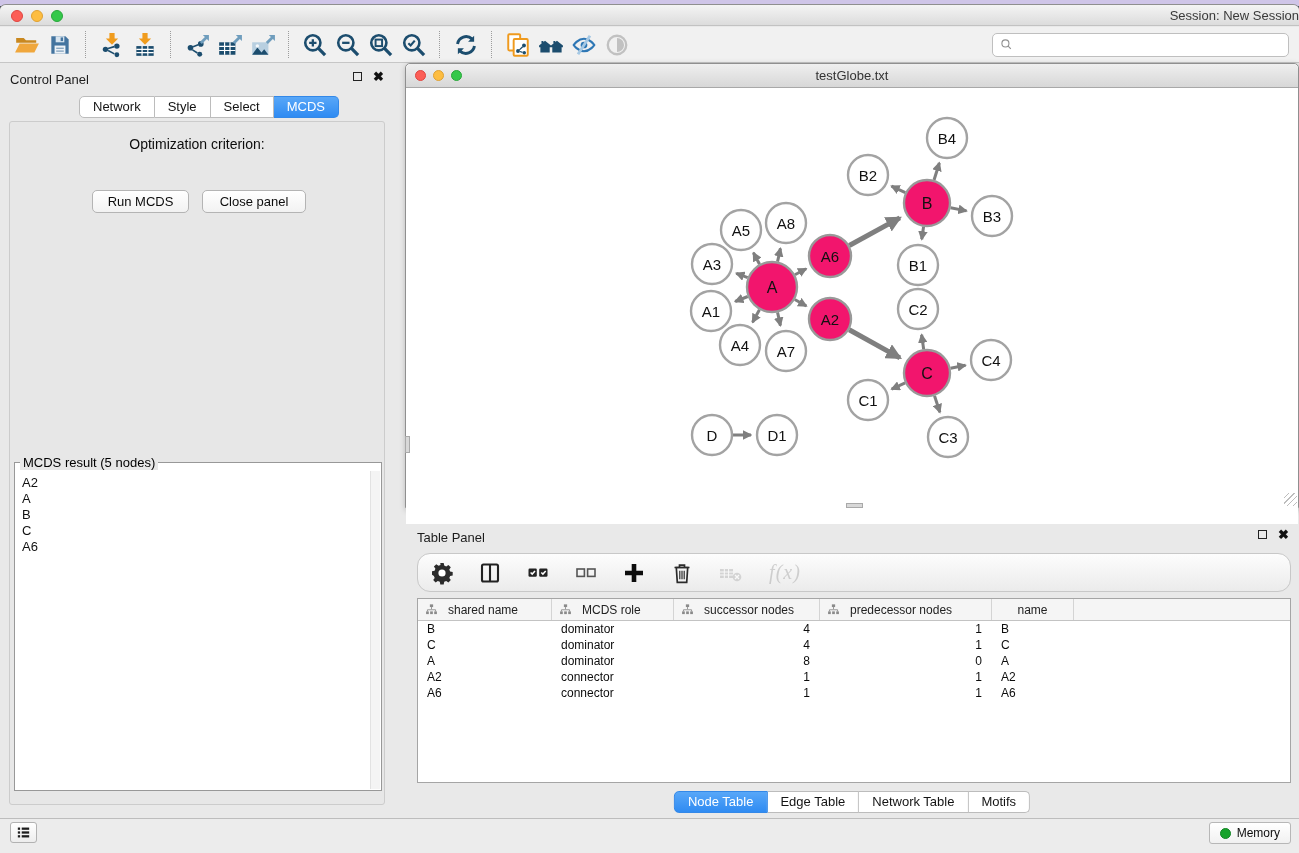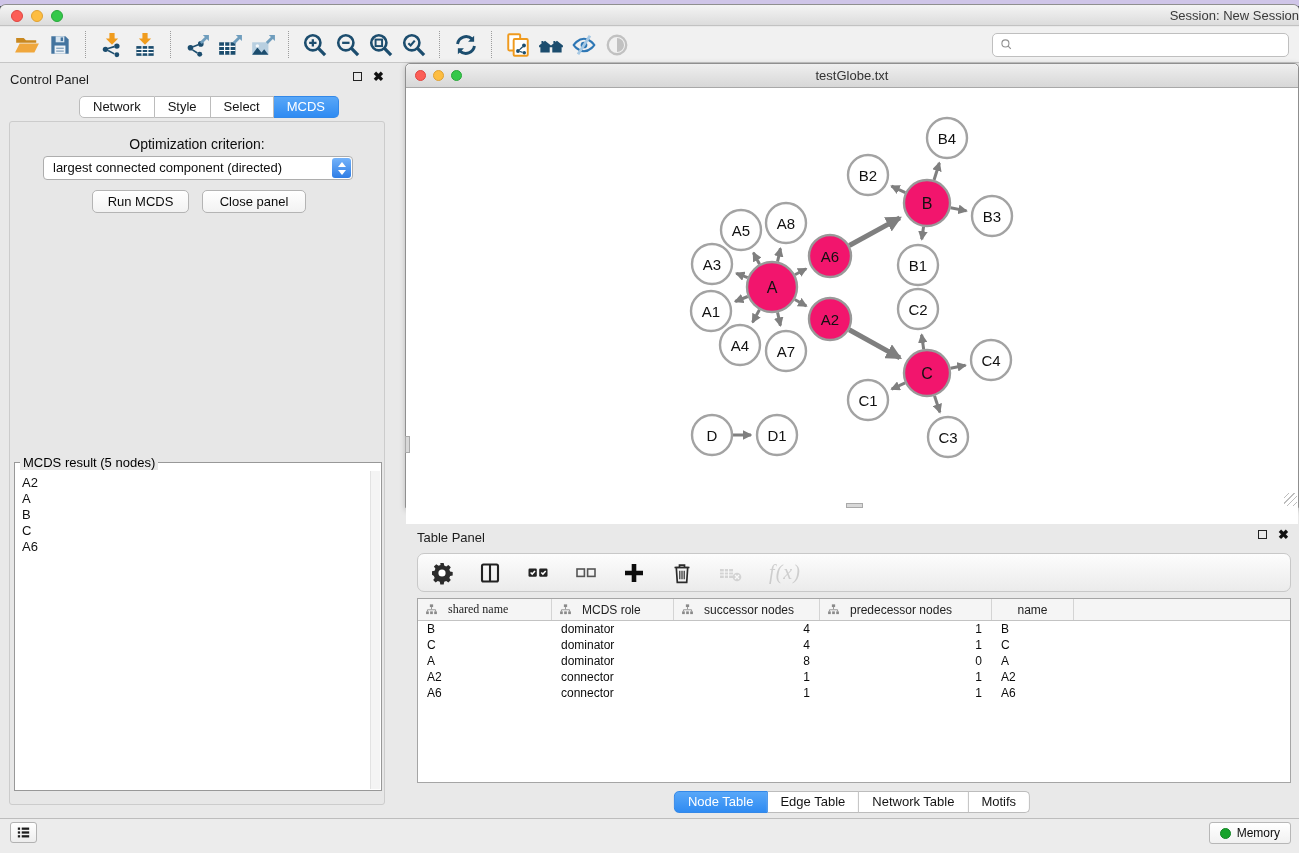--- a/index.html
+++ b/index.html
@@ -88,21 +88,21 @@
   .grip-bottom{position:absolute;left:440px;bottom:-1px;width:17px;height:5px;background:#d8d8d8;
                border:1px solid #a9a9a9;cursor:pointer}
   .resize-grip{position:absolute;right:1px;bottom:1px;width:13px;height:13px;cursor:pointer;
      background:repeating-linear-gradient(135deg,transparent 0 3px,#bdbdbd 3px 4px)}
 
   
   .table-panel{position:absolute;left:405px;top:515px;width:894px;height:298px}
   .tp-head{position:relative;height:28px;padding:8px 0 0 12px}
   .table-panel .panel-controls{right:10px;top:9px}
   .tp-toolbar{position:absolute;left:12px;top:33px;width:874px;height:39px;
-              background:linear-gradient(#fdfdfd,#ebebeb);border:1px solid #c8c8c8;border-radius:7px;
+              background:linear-gradient(#fdfdfd,#ebebeb);border:1px solid #c8c8c8;border-radius:13px;
               display:flex;align-items:center;gap:19px;padding:0 9px}
   .tpicon{width:29px;height:28px;display:flex;align-items:center;justify-content:center;cursor:pointer}
   .tpicon svg{width:24px;height:24px}
   .tpicon.disabled{opacity:.5;cursor:default}
   .fx{font-family:"Liberation Serif",serif;font-style:italic;font-size:20px;color:#a9a9a9;letter-spacing:1px}
 
   .tp-table{position:absolute;left:12px;top:78px;width:874px;height:185px;background:#fff;
             border:1px solid #a5a5a5;overflow:hidden}
   .t-head{display:flex;height:22px;background:#f5f5f5;border-bottom:1px solid #c3c3c3;font-size:12px;color:#222}
   .t-hcell{display:flex;align-items:center;gap:10px;padding:0 7px;border-right:1px solid #d4d4d4;cursor:pointer}
@@ -293,27 +293,20 @@
       </span>
     </div>
     <div class="seg-tabs cp-tabs" id="cp-tabs">
         <span class="seg">Network</span>
         <span class="seg">Style</span>
         <span class="seg">Select</span>
         <span class="seg selected">MCDS</span>
       </div>
     <div class="cp-inner"></div>
     <div class="opt-label">Optimization criterion:</div>
-    <div class="dropdown">
-      <span class="dd-text">largest connected component (directed)</span>
-      <span class="stepper">
-        <span class="tri-up"></span>
-          <span class="tri-down"></span>
-      </span>
-    </div>
     <button class="btn run">Run MCDS</button>
     <button class="btn closep">Close panel</button>
     <fieldset class="result">
       <legend>MCDS result (5 nodes)</legend>
       <div style="position:relative;width:100%;height:100%">
         <div class="result-list" id="result-list">
             <div class="result-item">A2</div>
             <div class="result-item">A</div>
             <div class="result-item">B</div>
             <div class="result-item">C</div>
@@ -503,21 +496,21 @@
             <circle cx="19" cy="16" r="4.3" fill="#b5b5b5"></circle>
             <path d="M17 14l4 4M21 14l-4 4" stroke="#fff" stroke-width="1.4"></path>
           </svg>
         </span>
         <span class="tpicon disabled" style="width: 44px;">
           <span class="fx">f(x)</span>
         </span>
       </div>
     <div class="tp-table">
       <div class="t-head" id="thead-row">
-          <div class="t-hcell" style="width: 134px; flex: 0 0 auto; font-family: Liberation Serif, serif;">
+          <div class="t-hcell" style="width: 134px; flex: 0 0 auto;">
             <span style="width: 13px; height: 13px; display: flex;">
               <svg viewBox="0 0 24 24">
                 <rect x="9" y="2.5" width="6" height="5" fill="#8a8a8a"></rect>
                 <path d="M12 7.5v4M4.5 15.5v-3h15v3" stroke="#8a8a8a" stroke-width="1.6" fill="none"></path>
                 <rect x="2" y="15.5" width="5" height="5" fill="#8a8a8a"></rect>
                 <rect x="9.5" y="15.5" width="5" height="5" fill="#8a8a8a"></rect>
                 <rect x="17" y="15.5" width="5" height="5" fill="#8a8a8a"></rect>
               </svg>
             </span>
             <span>shared name</span>

